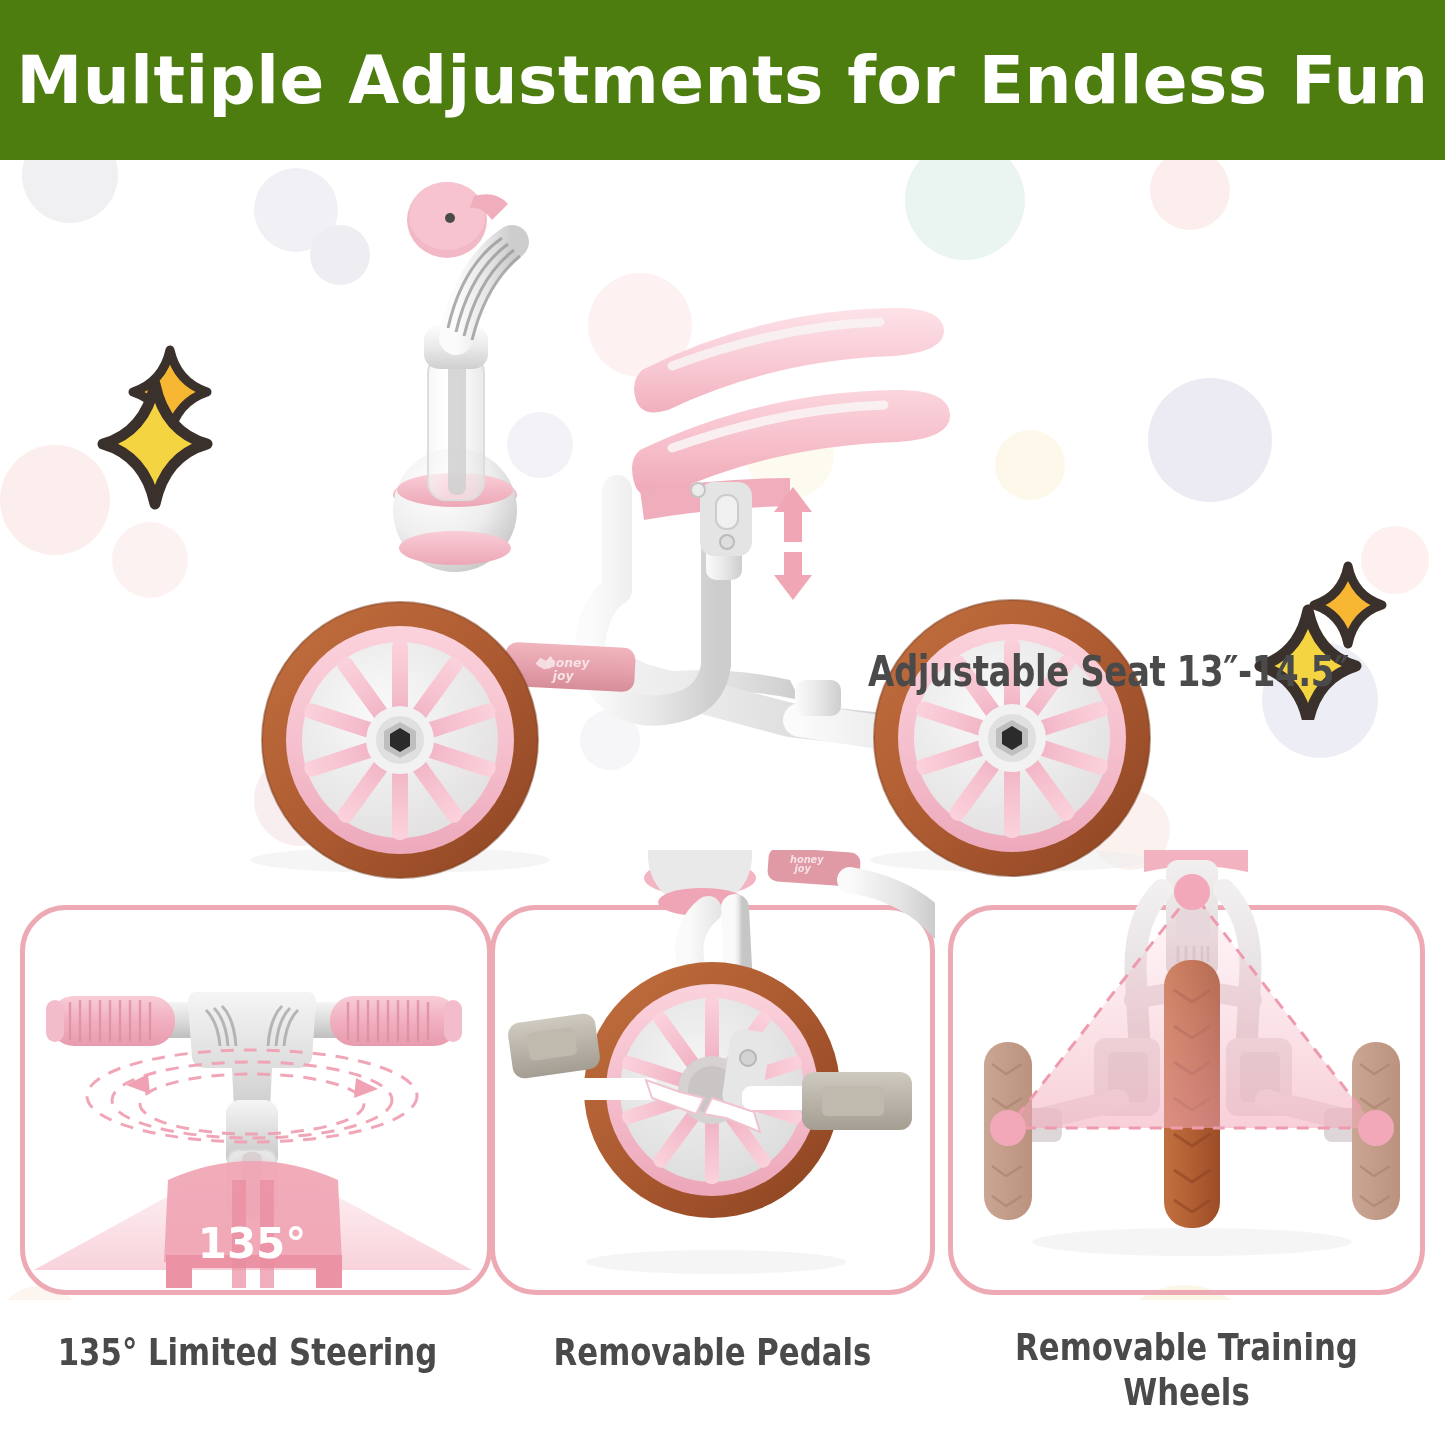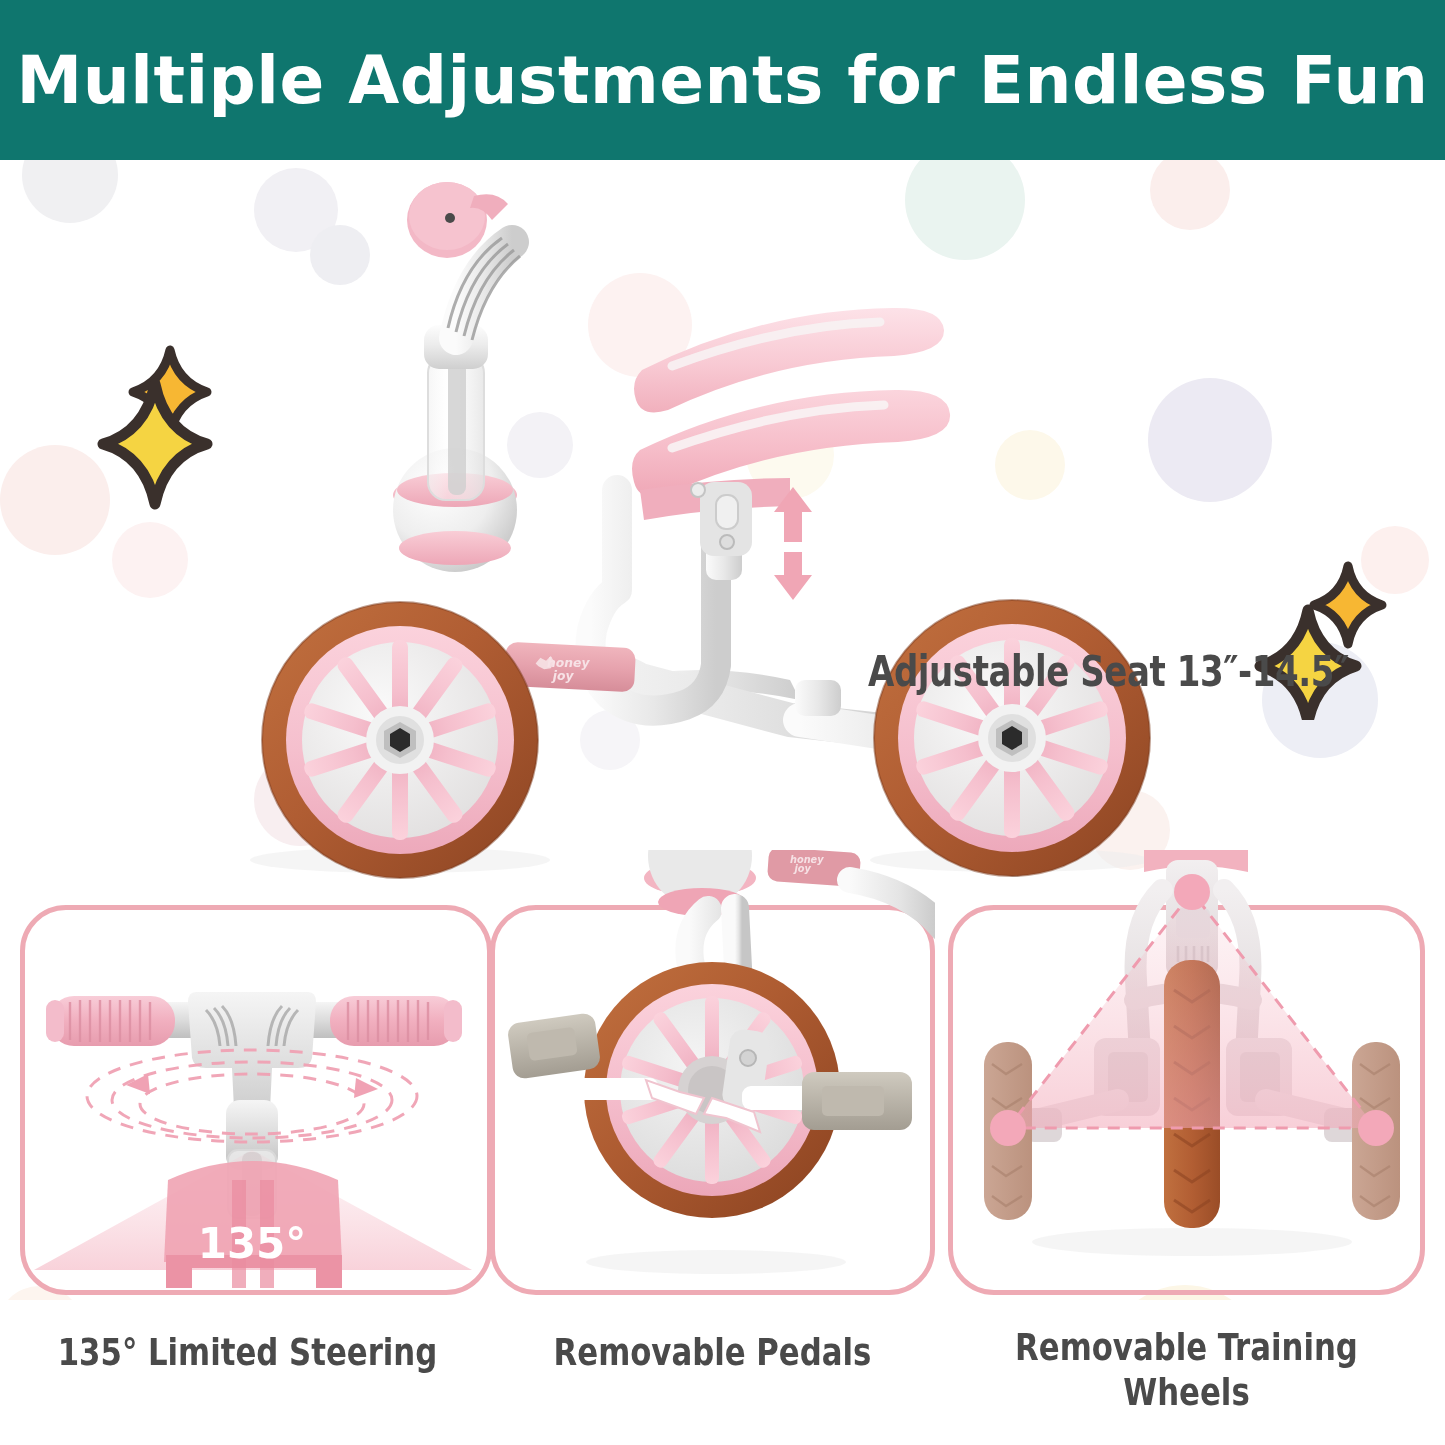--- a/index.html
+++ b/index.html
@@ -97,21 +97,21 @@
       <div class="bokeh" style="left: 1262px; top: 642px; width: 116px; height: 116px; background: rgb(237, 238, 245);"></div>
       <div class="bokeh" style="left: 1361px; top: 526px; width: 68px; height: 68px; background: rgb(253, 240, 238);"></div>
       <div class="bokeh" style="left: 254px; top: 754px; width: 92px; height: 92px; background: rgb(248, 238, 240);"></div>
       <div class="bokeh" style="left: 580px; top: 710px; width: 60px; height: 60px; background: rgb(246, 245, 248);"></div>
       <div class="bokeh" style="left: 1090px; top: 790px; width: 80px; height: 80px; background: rgb(251, 242, 239);"></div>
       <div class="bokeh" style="left: 98px; top: 1308px; width: 144px; height: 144px; background: rgb(238, 240, 248);"></div>
       <div class="bokeh" style="left: 1105px; top: 1285px; width: 160px; height: 160px; background: rgb(252, 246, 230);"></div>
       <div class="bokeh" style="left: -4px; top: 1286px; width: 88px; height: 88px; background: rgb(253, 245, 239);"></div>
     </div>
 
-  <div class="header" style="background: #0f766e;">
+  <div class="header" style="background: #4d7c0f;">
     <div class="header-title" style="color: rgb(255, 255, 255);">Multiple Adjustments for Endless Fun</div>
   </div>
 
   <div class="hero">
 
     <svg width="1445" height="725" viewBox="0 0 1445 725" style="position:absolute;left:0;top:0;">
       <defs>
         <linearGradient id="gFrame" x1="0" y1="0" x2="0" y2="1">
           <stop offset="0%" stop-color="#fdfdfd"></stop>
           <stop offset="45%" stop-color="#ececec"></stop>

